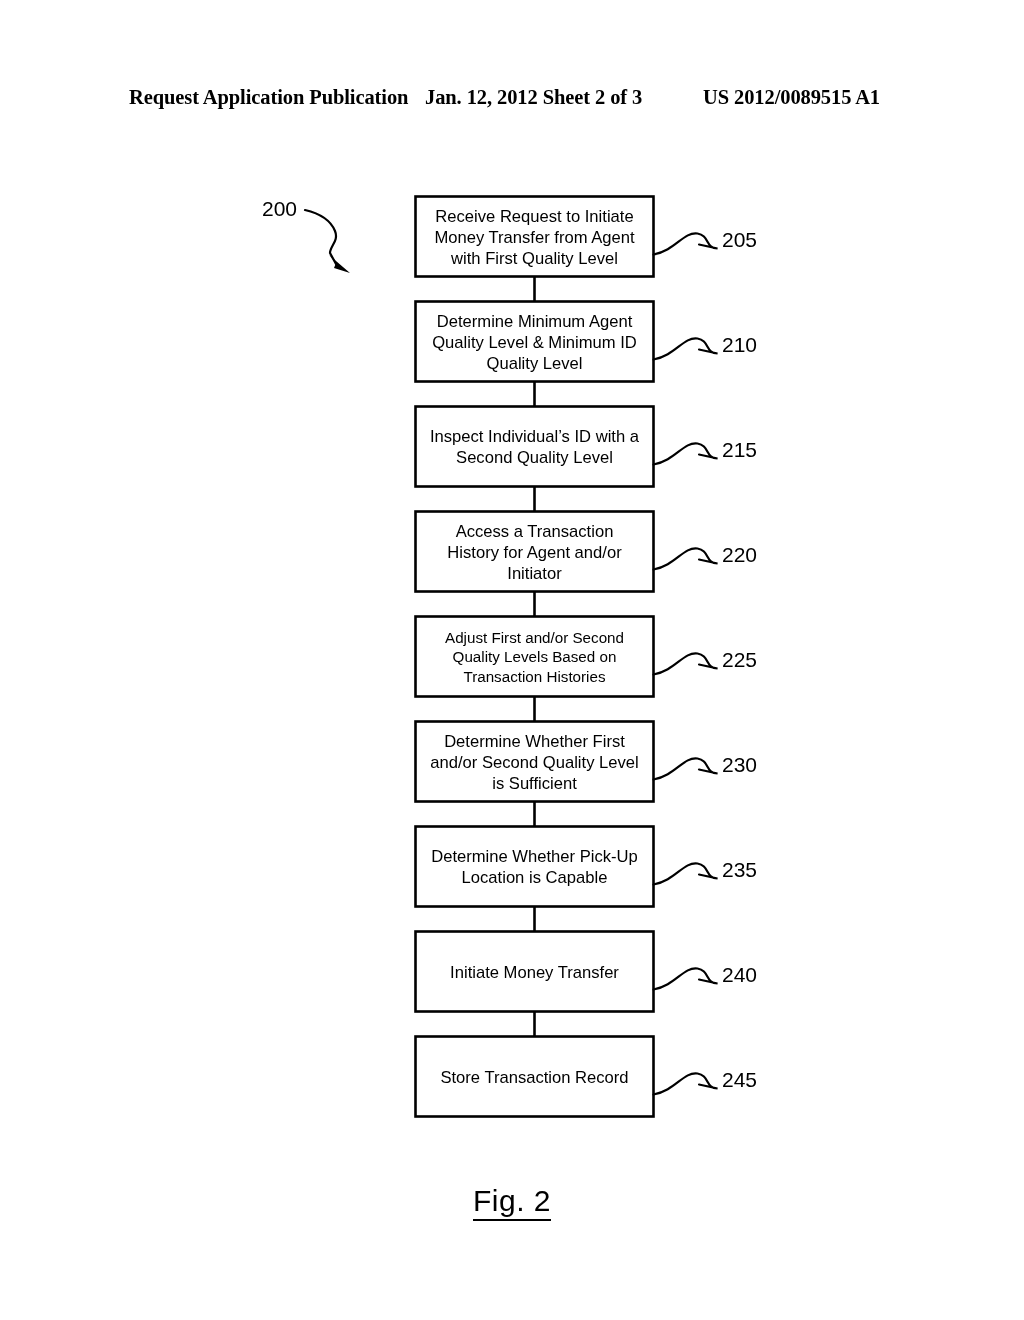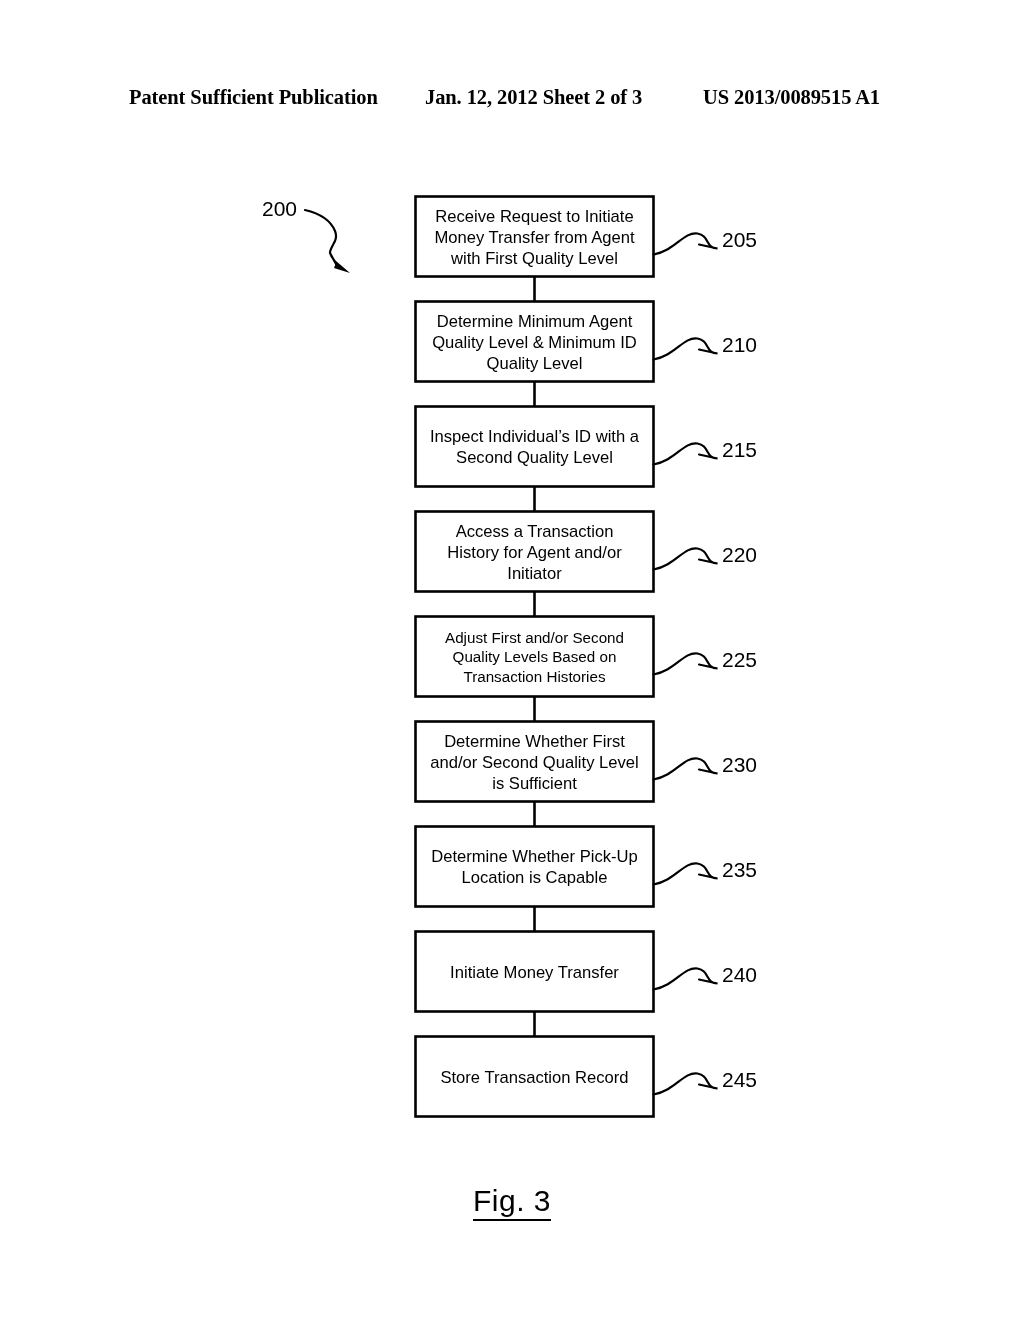--- a/index.html
+++ b/index.html
@@ -118,23 +118,23 @@
   }
   .fig-caption span {
     border-bottom: 2.6px solid #000000;
     padding-bottom: 2px;
   }
 </style>
 </head>
 <body>
 
 <div class="page-header">
-  <span class="hdr-pub">Patent Sufficient Publication</span>
+  <span class="hdr-pub">Request Application Publication</span>
   <span class="hdr-date">Jan. 12, 2012  Sheet 2 of 3</span>
-  <span class="hdr-num">US 2013/0089515 A1</span>
+  <span class="hdr-num">US 2012/0089515 A1</span>
 </div>
 
 <svg id="flow-svg" viewBox="0 0 1024 1320" xmlns="http://www.w3.org/2000/svg">
   <g id="flow-root">
       <g>
         <rect x="415.5" y="196.5" width="238" height="80" class="node-box"></rect>
         <text x="534.5" y="221.5" class="box-label"><tspan x="534.5" dy="0">Receive Request to Initiate</tspan><tspan x="534.5" dy="21">Money Transfer from Agent</tspan><tspan x="534.5" dy="21">with First Quality Level</tspan></text>
         <path d="M 653.5 254.5 C 675.5 250.5, 683.5 231.5, 697.5 233.5 C 709.5 235.5, 705.5 248.5, 717.5 248.5 L 699 244.5" class="leader"></path>
         <text x="722" y="246.5" class="ref-num">205</text>
       </g>
@@ -196,14 +196,14 @@
       </g>
       <g>
         <text x="262" y="216" class="callout-num">200</text>
         <path d="M 305 210 C 322 214, 331 221, 335 231 C 339 241, 330 246, 330 253 L 336 264" class="callout-line"></path>
         <polygon points="329,255 350,273 334,268 336,263" class="arrowhead"></polygon>
       </g>
     </g>
 </svg>
 
 <div class="fig-caption">
-  <span>Fig. 3</span>
+  <span>Fig. 2</span>
 </div>
 
 </body></html>

